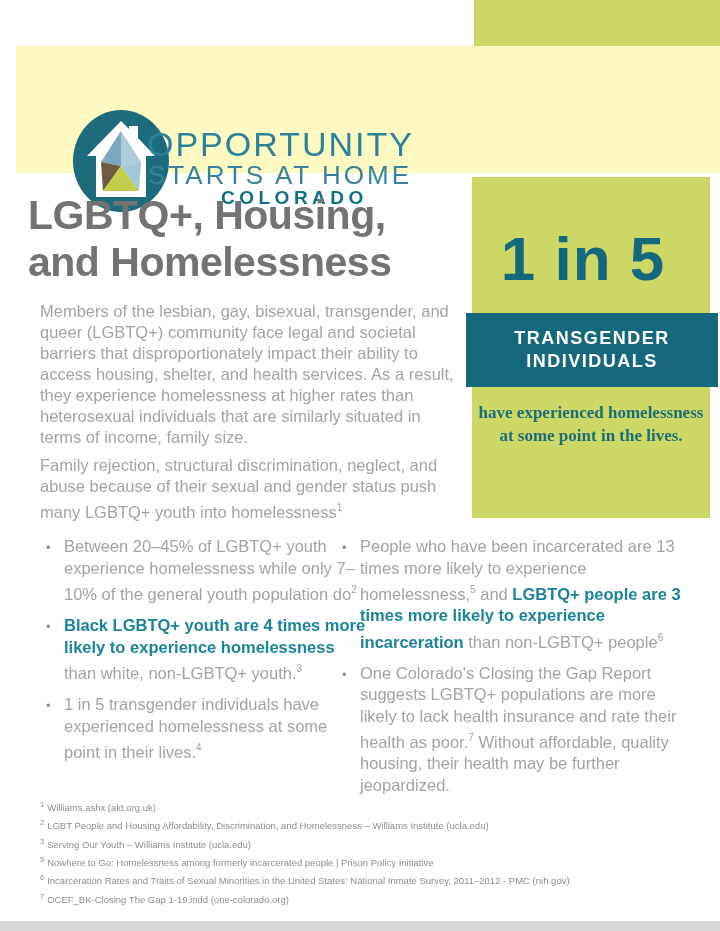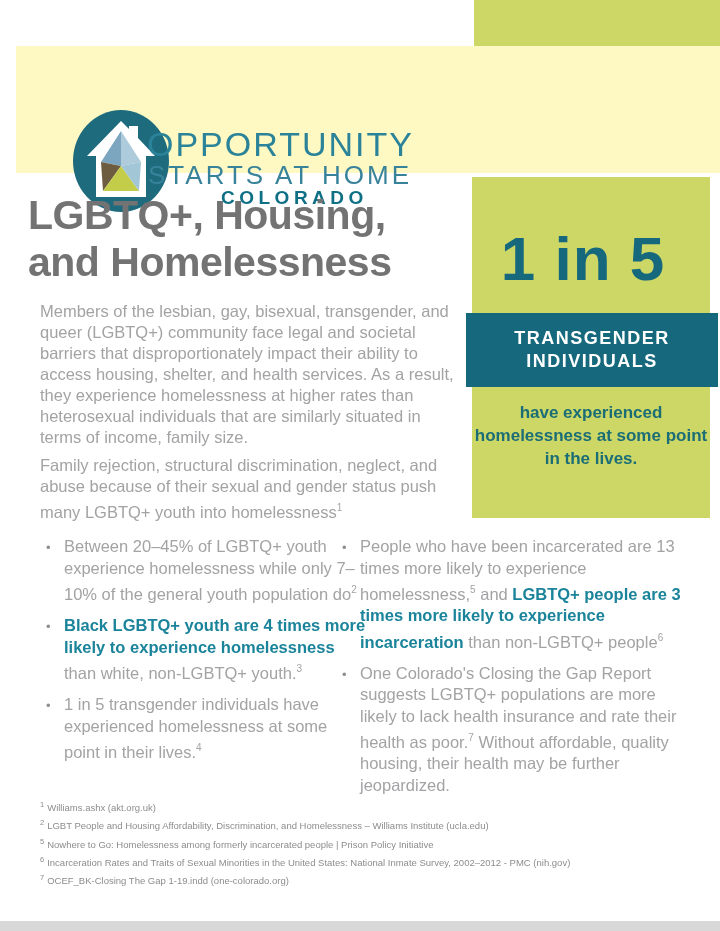--- a/index.html
+++ b/index.html
@@ -26,21 +26,21 @@
   
   .green-box{position:absolute;left:472px;top:177px;width:238px;height:341px;background:#ccd766;}
   .big-stat{margin:48px 16px 0 0;text-align:center;font-size:62px;line-height:68px;font-weight:bold;color:#16697d;letter-spacing:1px;}
   .teal-bar{
     position:absolute;left:458px;top:313px;width:252px;height:74px;background:#16697d;
     display:flex;align-items:center;justify-content:center;text-align:center;
     color:#ffffff;font-weight:bold;font-size:18px;line-height:23px;letter-spacing:1.5px;margin-left:8px;
   }
   .stat-caption{
     position:absolute;left:474px;top:401px;width:234px;text-align:center;
-    font-weight:bold;font-size:17px;line-height:23px;color:#1b6d76;
+    font-weight:bold;font-size:17px;line-height:23px;color:#1b6d76;font-family:Liberation Serif, serif;
   }
   
   .col{position:absolute;top:536px;}
   .col-left{left:46px;width:320px;}
   .col-right{left:342px;width:340px;}
   .bullet{display:flex;margin:0 0 10px 0;font-size:16.5px;line-height:21.5px;color:#a3a3a5;}
   .bullet .marker{flex:0 0 18px;color:#8f8f91;font-size:13px;padding-top:1px;}
   .bullet .marker::before{content:"•";}
   .bullet .txt{flex:1;}
   .teal-bold{color:#1b849b;font-weight:bold;}
@@ -113,20 +113,21 @@
     </div>
     <div class="bullet">
       <span class="marker"></span>
       <span class="txt"><span>One Colorado's Closing the Gap Report suggests LGBTQ+ populations are more likely to lack health insurance and rate their health as poor.</span><sup>7</sup><span> Without affordable, quality housing, their health may be further jeopardized.</span></span>
     </div>
   </div>
 
   <div class="footnotes">
     <div class="fn"><sup>1</sup><span>Williams.ashx (akt.org.uk)</span></div>
     <div class="fn"><sup>2</sup><span>LGBT People and Housing Affordability, Discrimination, and Homelessness – Williams Institute (ucla.edu)</span></div>
+    <div class="fn"><sup>3</sup><span>Serving Our Youth – Williams Institute (ucla.edu)</span></div>
     <div class="fn"><sup>5</sup><span>Nowhere to Go: Homelessness among formerly incarcerated people | Prison Policy Initiative</span></div>
-    <div class="fn"><sup>6</sup><span>Incarceration Rates and Traits of Sexual Minorities in the United States: National Inmate Survey, 2002–2012 - PMC (nih.gov)</span></div>
+    <div class="fn"><sup>6</sup><span>Incarceration Rates and Traits of Sexual Minorities in the United States: National Inmate Survey, 2011–2012 - PMC (nih.gov)</span></div>
     <div class="fn"><sup>7</sup><span>OCEF_BK-Closing The Gap 1-19.indd (one-colorado.org)</span></div>
   </div>
 
   <div class="bottom-band"></div>
 
 </div>
 
 </body></html>

